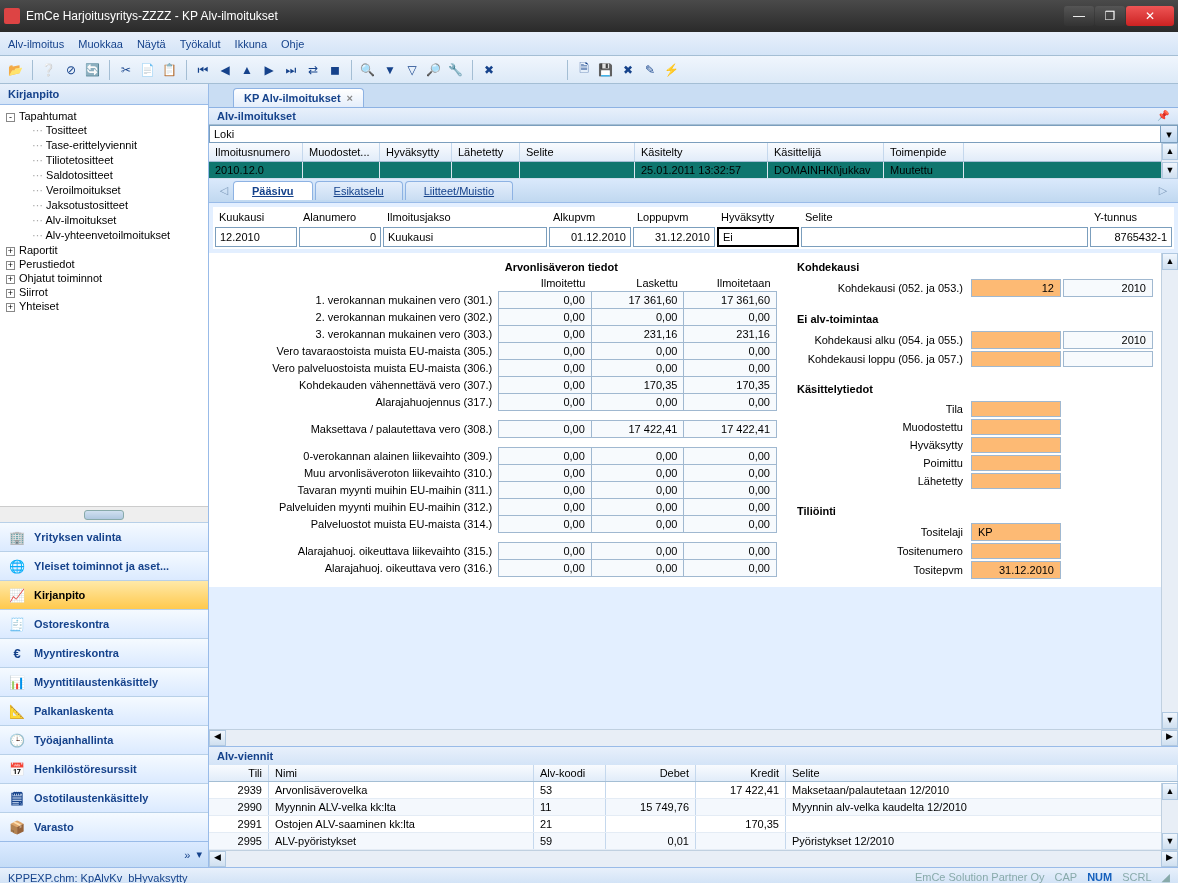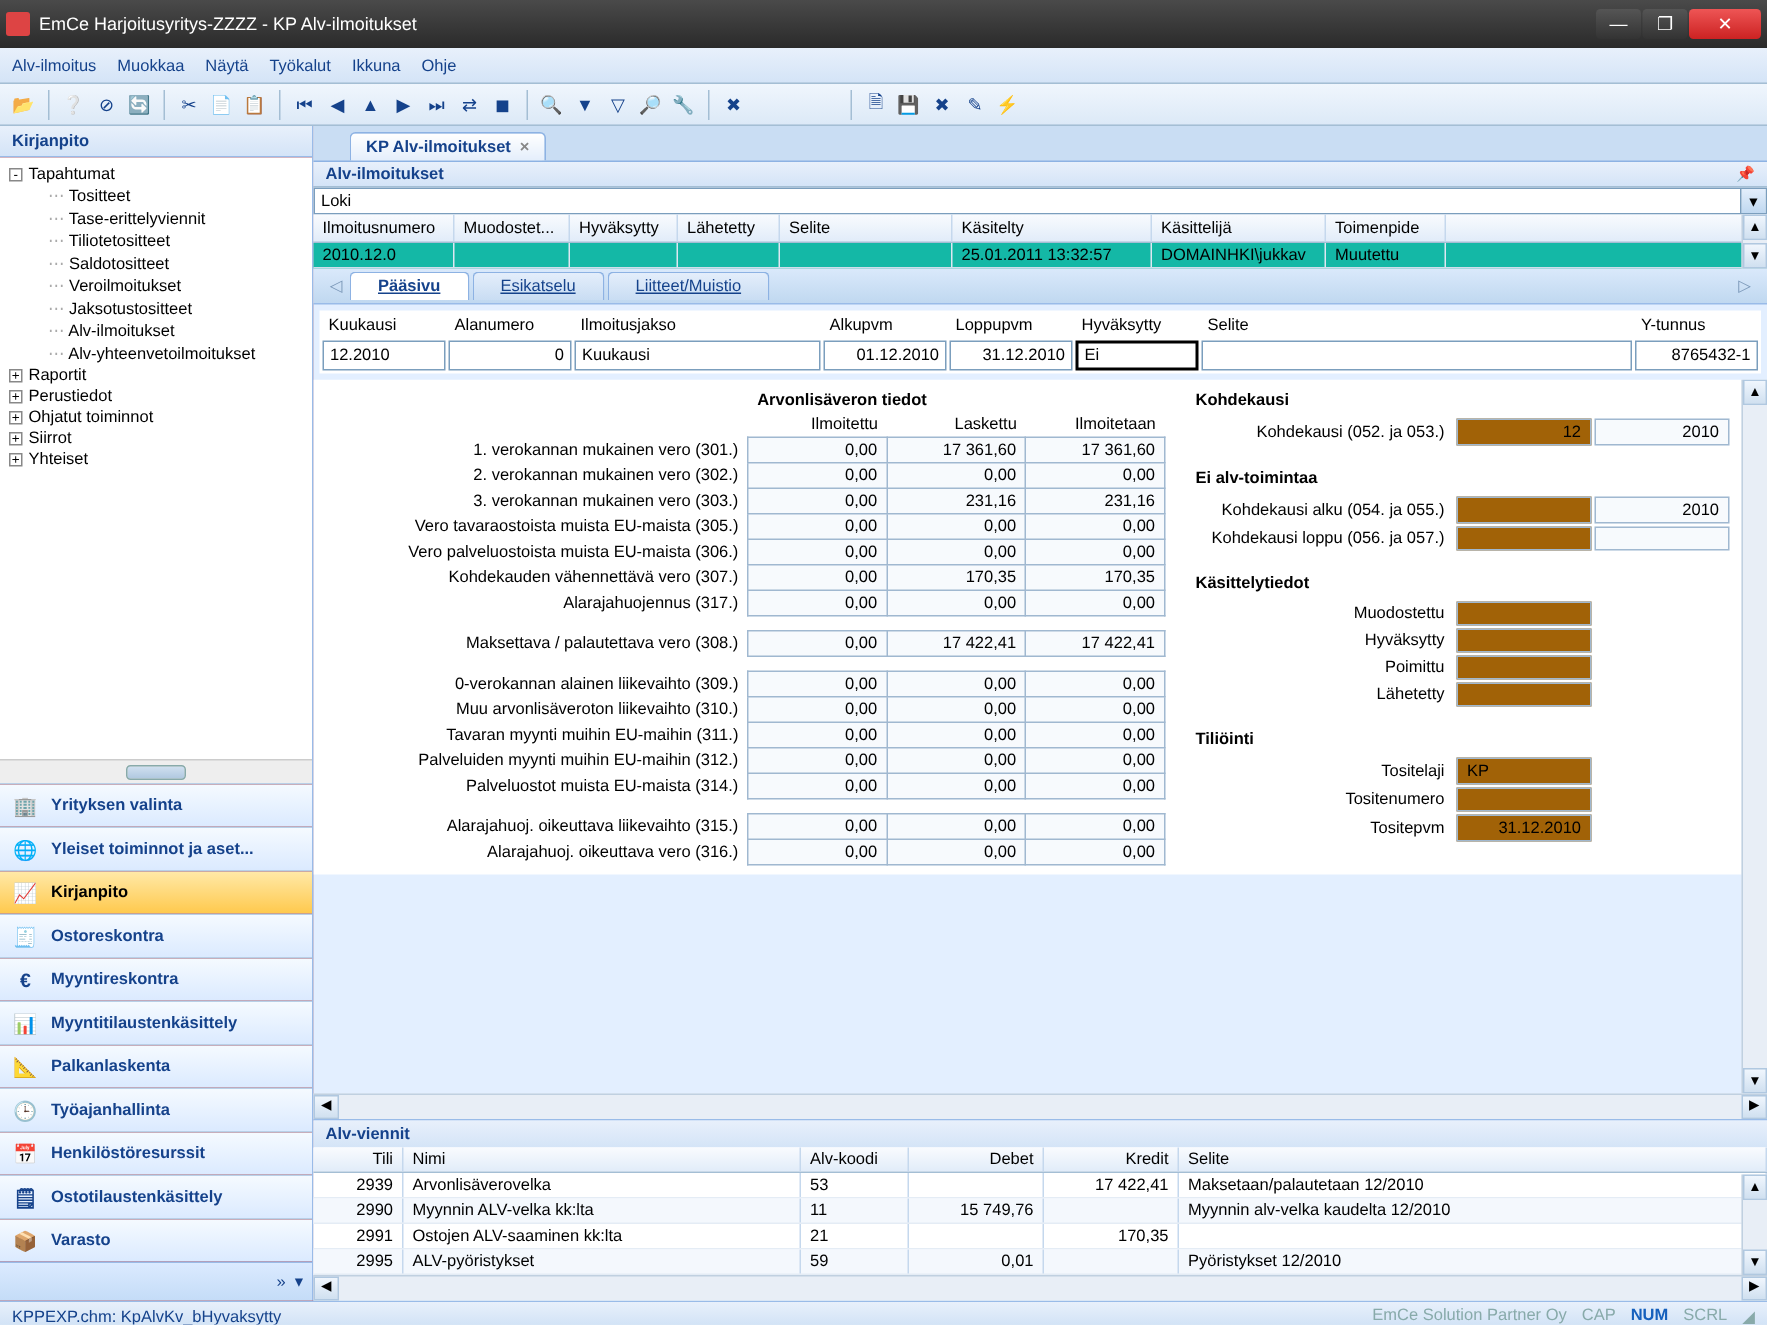--- a/index.html
+++ b/index.html
@@ -52,21 +52,21 @@
 .hdr-sub { padding: 2px 8px; color: #15428b; font-weight: bold; background: linear-gradient(#e8f0fb,#d4e4f7); border-bottom:1px solid #a4bed4; display:flex; justify-content:space-between; }
 .hdr-sub .pin { font-size:10px; }
 
 .loki-row { display:flex; background:#fff; border:1px solid #7b9ebd; margin:0; }
 .loki-row .cell { flex:1; padding:2px 4px; }
 .loki-row .arrow { width:17px; background:linear-gradient(#e4eefb,#c0d8f0); border-left:1px solid #7b9ebd; display:flex; align-items:center; justify-content:center; }
 
 
 .gridhdr { display: flex; background: linear-gradient(#f9fbfe, #e1ecf9); border-bottom: 1px solid #a4bed4; }
 .gridhdr .col { padding: 3px 6px; border-right: 1px solid #c5d8ed; color: #000; }
-.gridrow { display: flex; background: #14b8a6; border-bottom: 1px solid #d0ddeb; }
+.gridrow { display: flex; background: #0f766e; border-bottom: 1px solid #d0ddeb; }
 .gridrow .col { padding: 2px 6px; border-right: 1px solid #dde7f2; }
 
 
 .subtabs { height: 24px; background: linear-gradient(#dae9fb,#c0d8f0); display: flex; align-items: center; padding: 0 8px; gap: 2px; border-bottom:1px solid #99bbe8; }
 .subtabs .navarrow { width:14px; text-align:center; color:#7a97b8; }
 .subtab { padding: 3px 18px; border: 1px solid #8db2e3; border-bottom:none; border-radius: 4px 4px 0 0; background: linear-gradient(#e4eefb,#c9ddf3); color:#15428b; }
 .subtab.active { background: #fff; font-weight:bold; text-decoration: underline; }
 .subtab:not(.active) { text-decoration: underline; }
 
 
@@ -82,21 +82,21 @@
 
 .section-title { font-weight: bold; padding: 2px 0 4px 0; }
 .vat-table { width: 100%; border-collapse: collapse; }
 .vat-table th { text-align: right; padding: 2px 6px; font-weight: normal; }
 .vat-table th.lbl { text-align: right; width: 280px; }
 .vat-table td { border: 1px solid #a0b8d0; padding: 2px 6px; text-align: right; width: 92px; background:#f7fafd; }
 .vat-gap { height: 10px; }
 
 .kv-table td { padding: 2px 6px; }
 .kv-table td.lbl { text-align: right; width: 170px; }
-.kv-table td.val { border: 1px solid #a0b8d0; background:#a16207; text-align:right; width: 90px; }
+.kv-table td.val { border: 1px solid #a0b8d0; background:#fdba74; text-align:right; width: 90px; }
 .kv-table td.val2 { border: 1px solid #a0b8d0; background:#f7fafd; text-align:right; width: 90px; }
 
 
 .bottom { border-top: 1px solid #99bbe8; }
 .bottom-title { padding: 3px 8px; font-weight: bold; color: #15428b; background: linear-gradient(#e8f0fb,#d4e4f7); }
 .bt-grid { background: #fff; }
 .bt-hdr { display:flex; background: linear-gradient(#f9fbfe,#e1ecf9); border-bottom:1px solid #a4bed4; }
 .bt-hdr .c, .bt-row .c { padding: 2px 6px; border-right:1px solid #c5d8ed; }
 .bt-row { display:flex; border-bottom:1px solid #e4ecf5; }
 .bt-row:nth-child(even) { background:#f4f8fd; }
@@ -474,20 +474,24 @@
                   <td class="lbl">Kohdekausi loppu (056. ja 057.)</td>
               <td class="val"></td>
               <td class="val2"></td>
                 </tr>
         </tbody>
             </table>
         <div style="height:12px"></div>
         <div class="section-title">Käsittelytiedot</div>
         <table class="kv-table">
           <tbody>
+                <tr>
+                  <td class="lbl">Tila</td>
+                  <td class="val"></td>
+                </tr>
           <tr>
                   <td class="lbl">Muodostettu</td>
                   <td class="val"></td>
                 </tr>
           <tr>
                   <td class="lbl">Hyväksytty</td>
                   <td class="val"></td>
                 </tr>
           <tr>
                   <td class="lbl">Poimittu</td>

